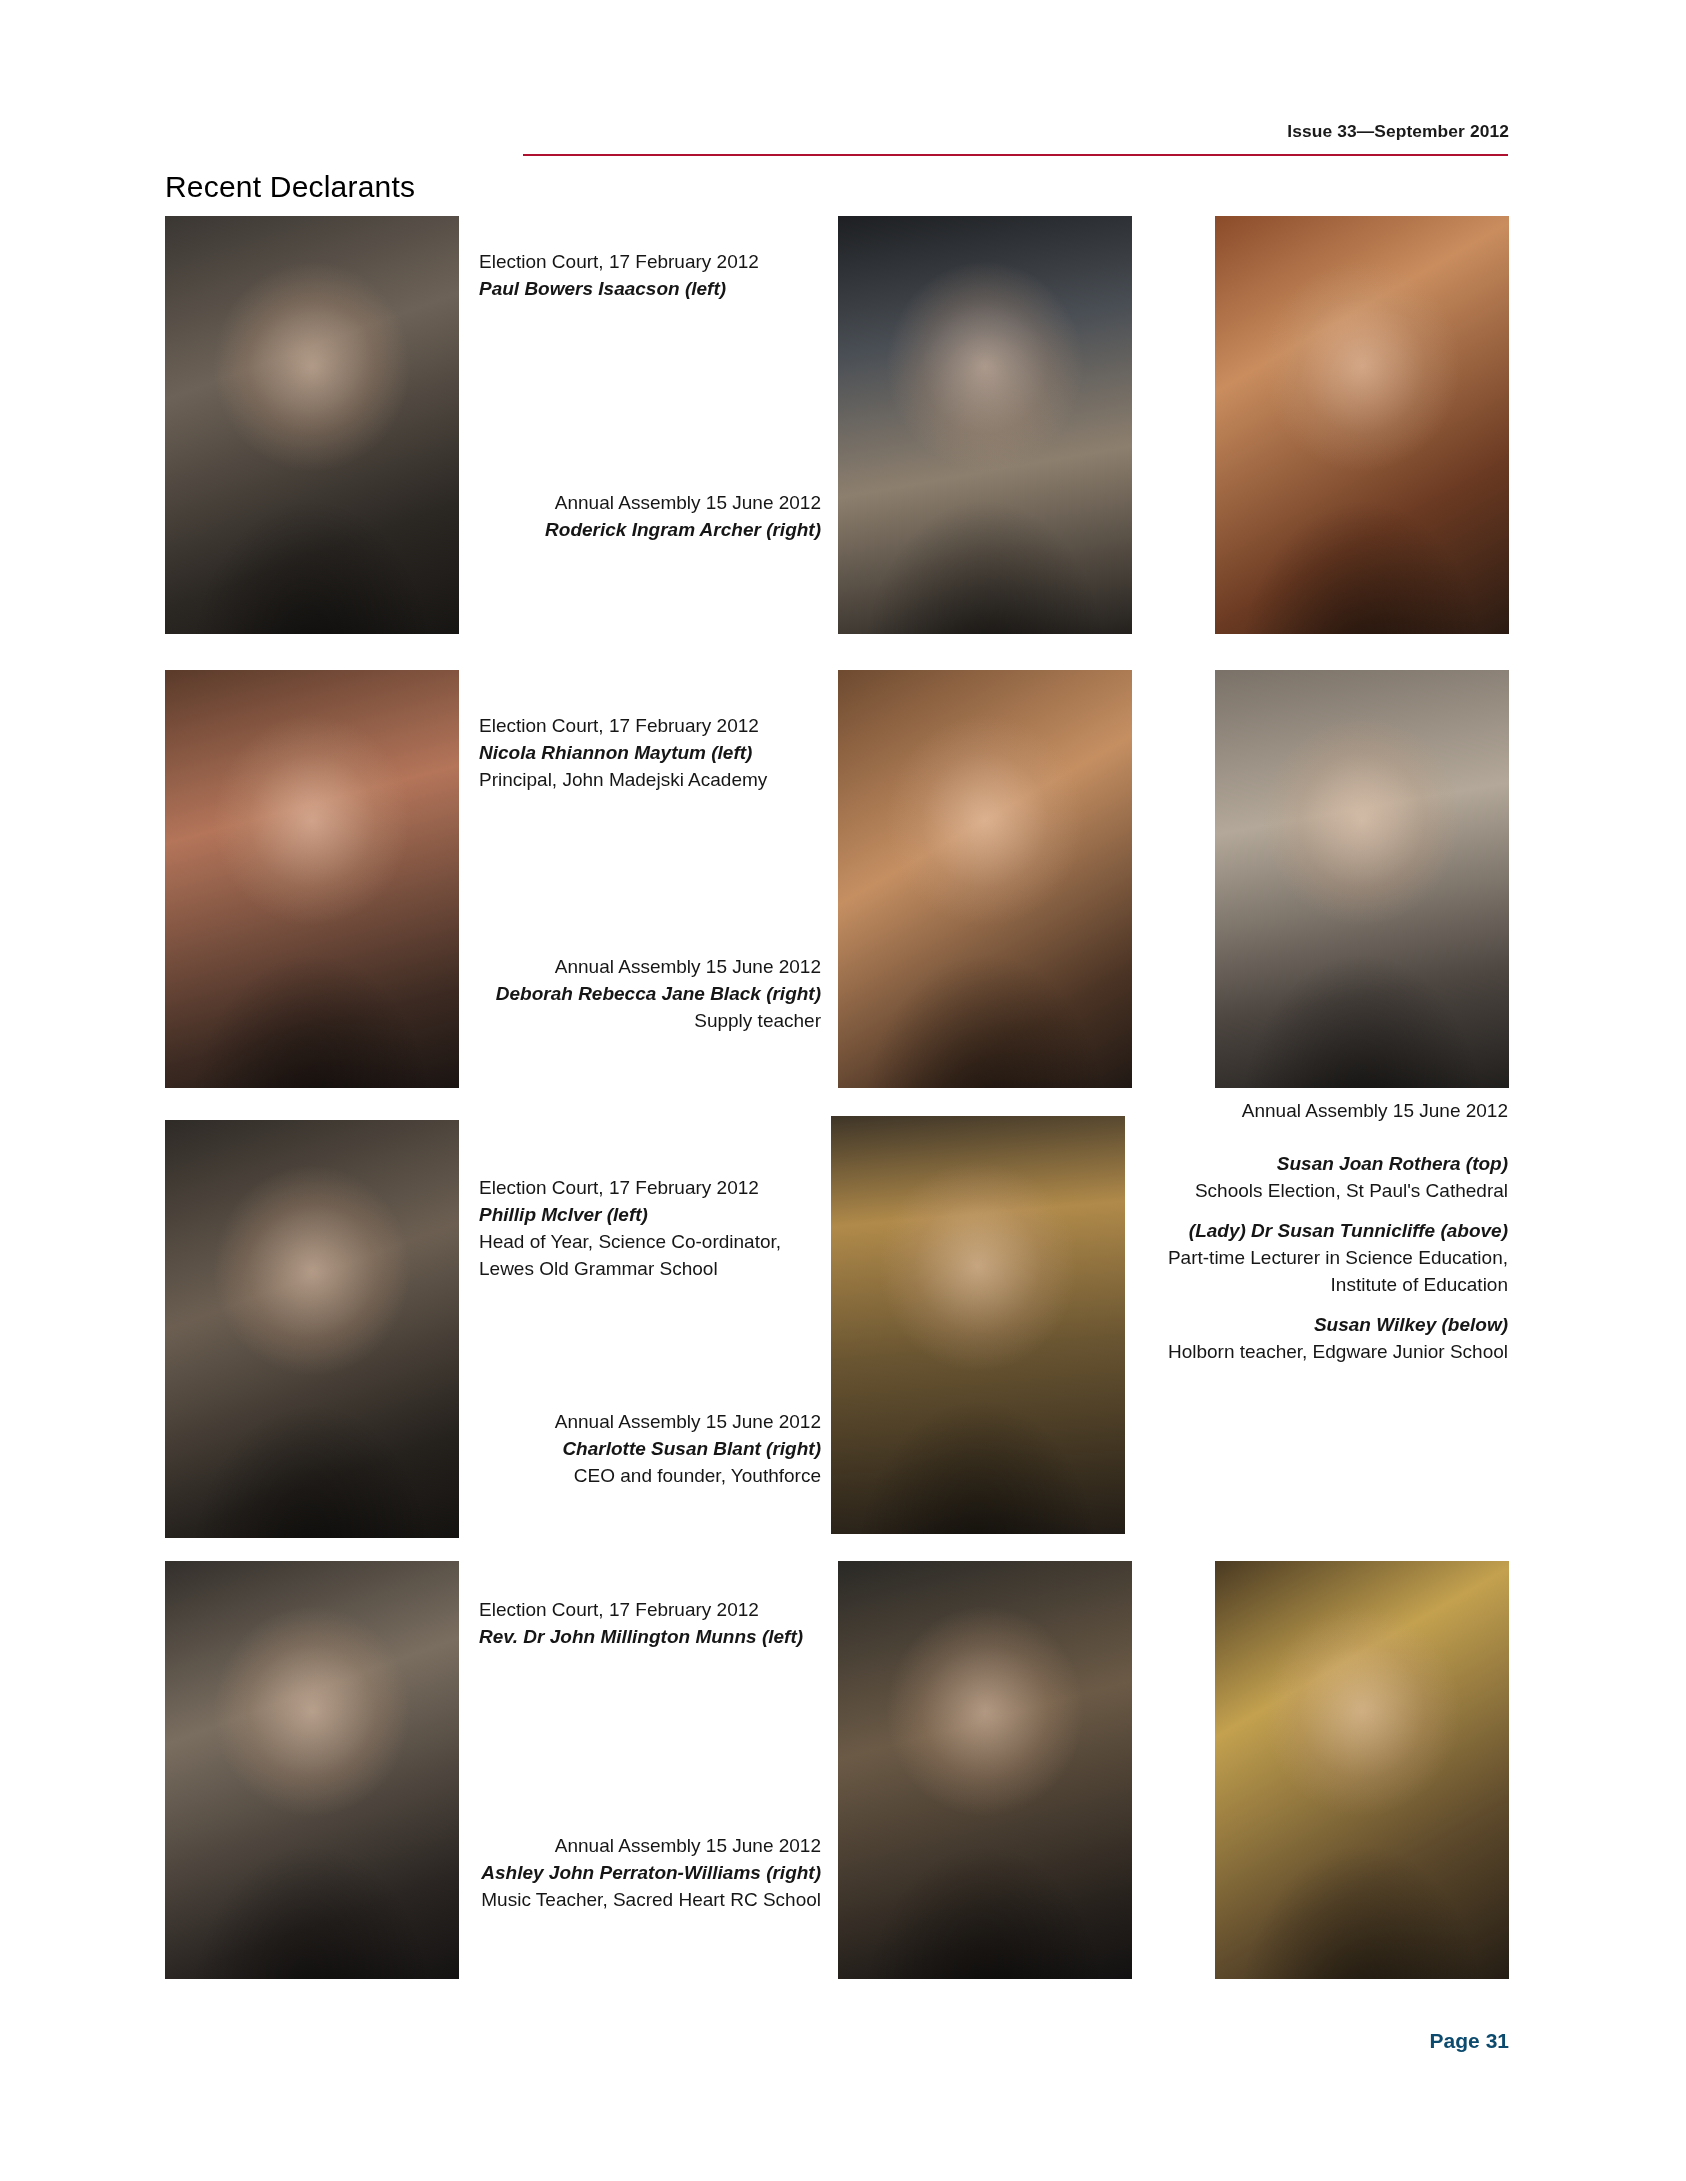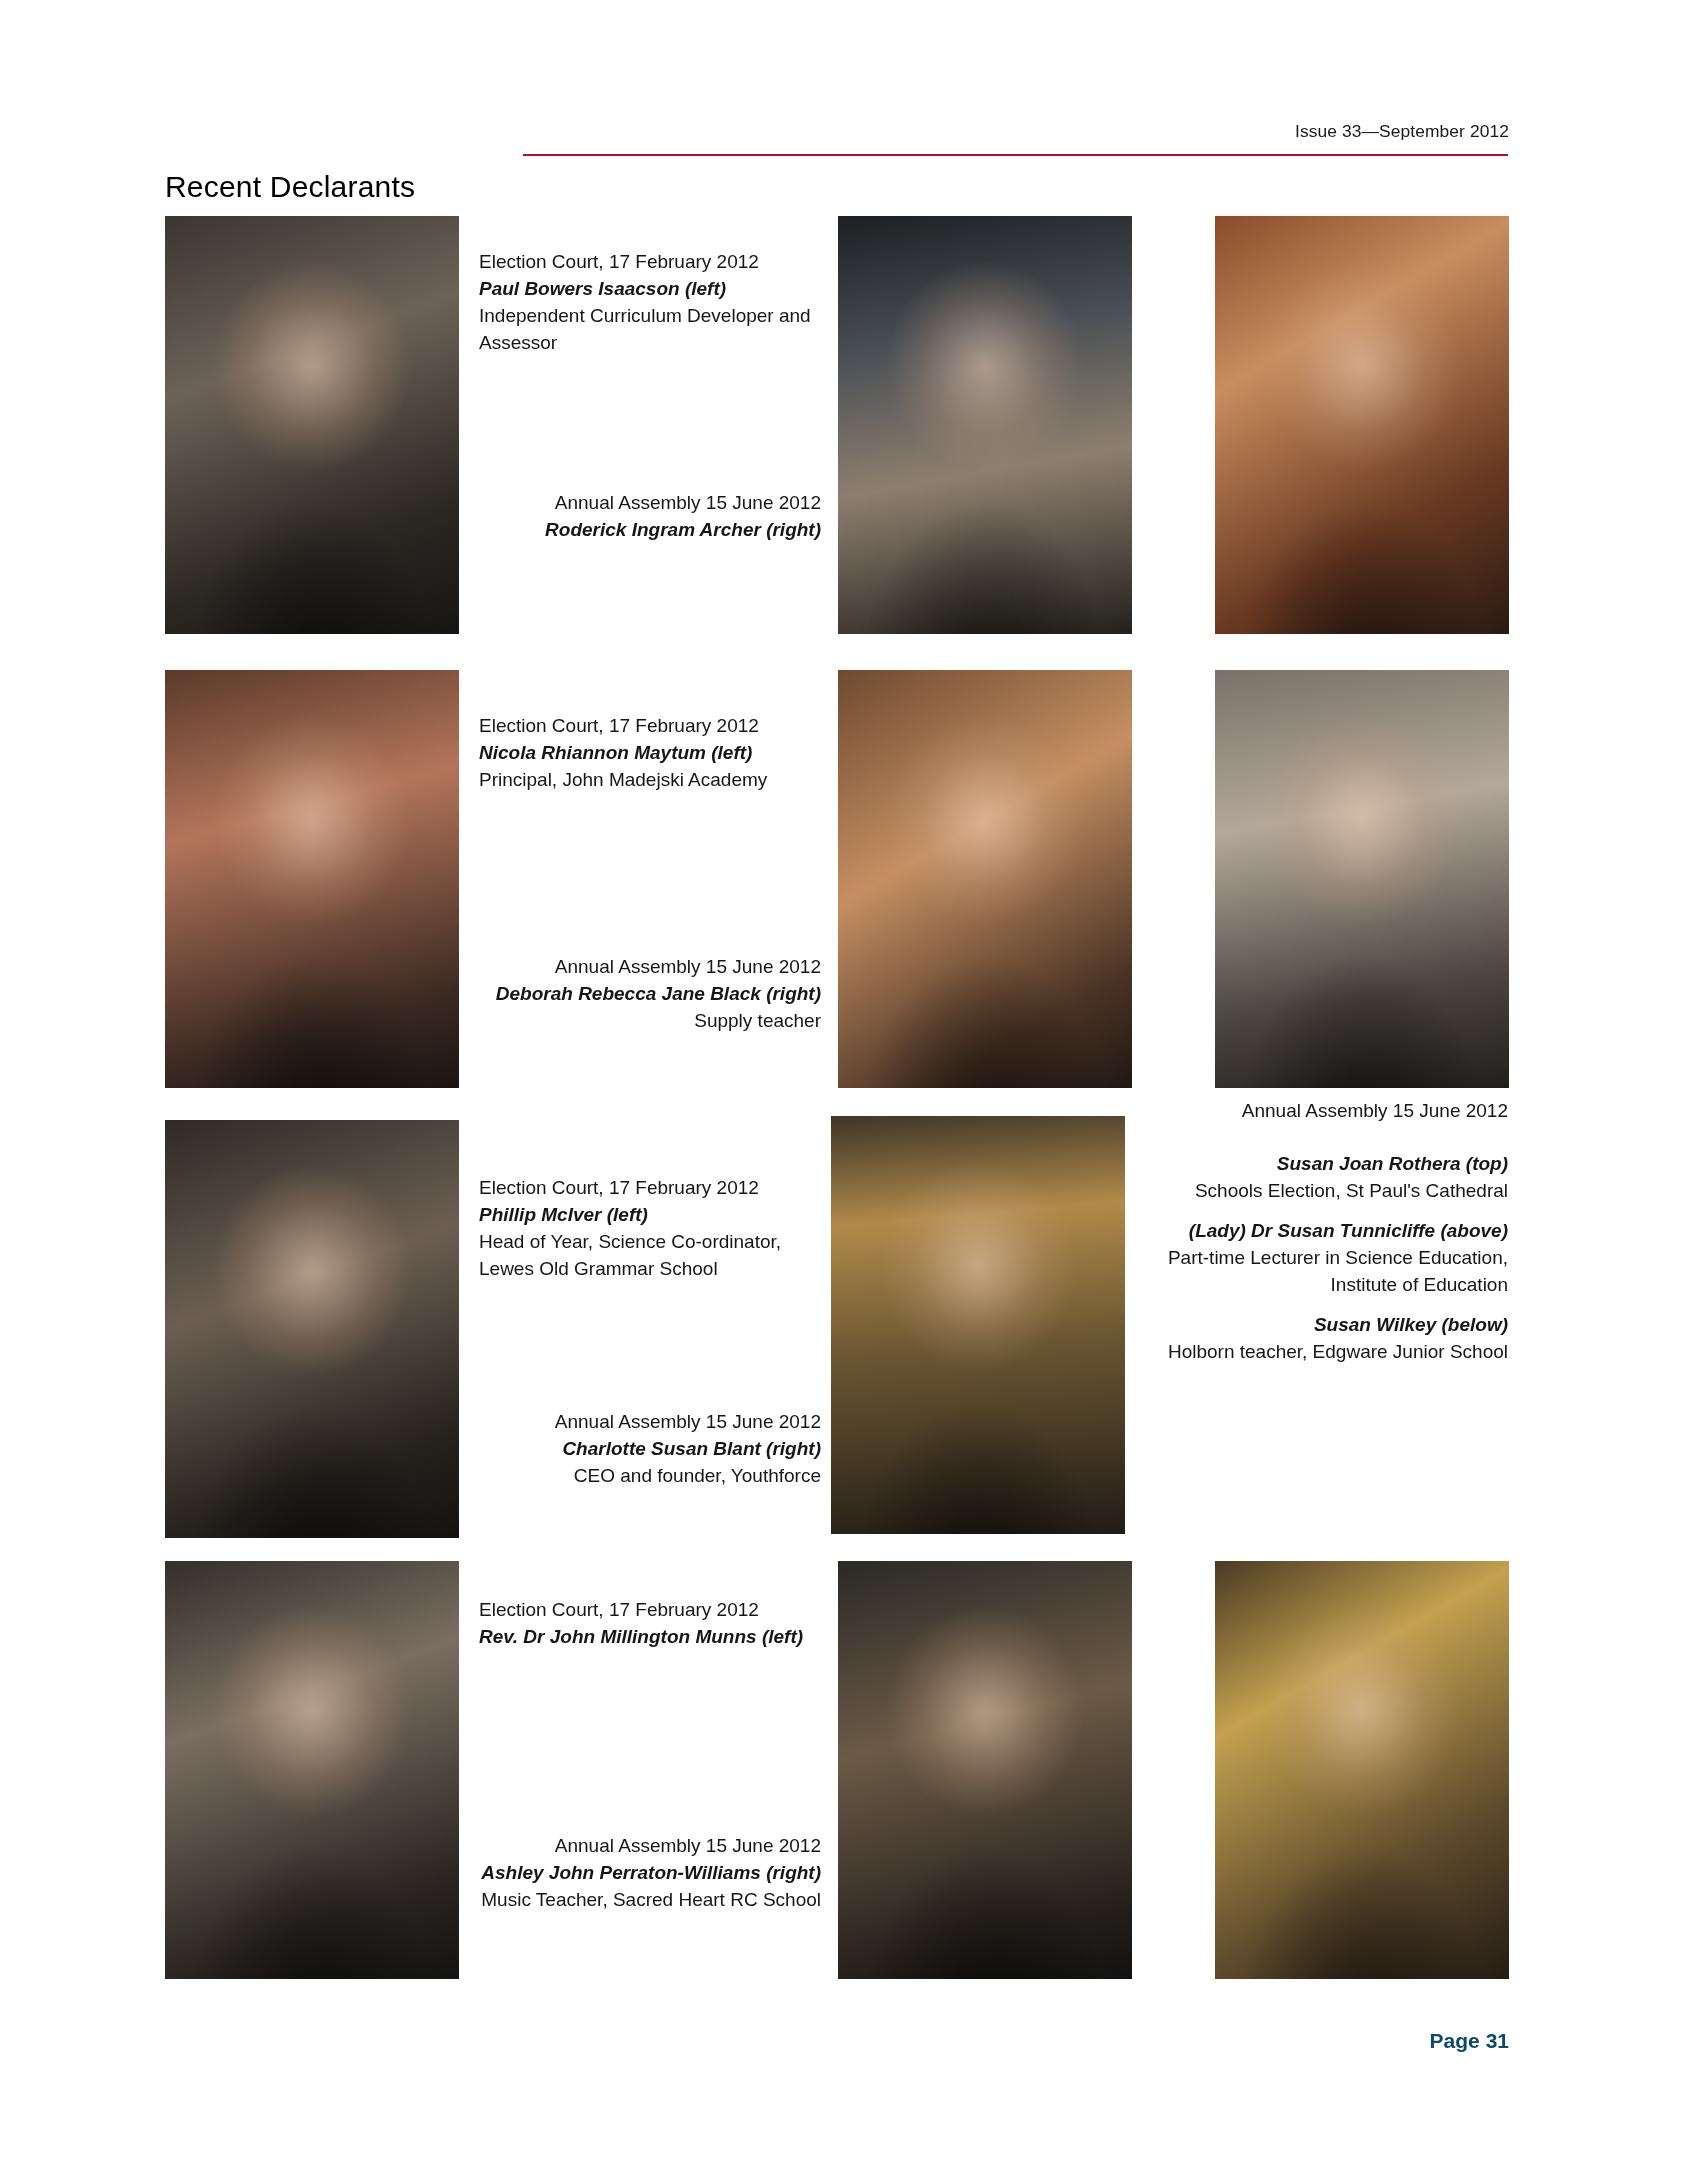--- a/index.html
+++ b/index.html
@@ -30,21 +30,21 @@
     top: 154px;
     width: 985px;
     height: 1.8px;
     background: #b01030;
   }
   .issue-line {
     position: absolute;
     right: 177px;
     top: 121px;
     font-size: 17.4px;
-    font-weight: normal;
+    font-weight: bold;
     color: #1a1a1a;
     letter-spacing: 0.1px;
     white-space: nowrap;
   }
   .page-title {
     position: absolute;
     left: 165px;
     top: 170px;
     font-size: 30px;
     font-weight: normal;
@@ -128,21 +128,20 @@
     <div class="ph-inner"></div>
   </div>
 
   <div class="photo ph-c" style="left:1215px; top:216px; width:294px; height:418px;">
     <div class="ph-inner"></div>
   </div>
 
   <div class="txt align-left" style="left:479px; top:220px; width:342px;">
     <div class="blk date">Election Court, 17 February 2012</div>
     <div class="blk name">Paul Bowers Isaacson (left)</div>
-    <div class="blk role">Independent Curriculum  Developer and Assessor</div>
   </div>
 
   <div class="txt align-right" style="left:479px; top:489px; width:342px;">
     <div class="blk date">Annual Assembly 15 June 2012</div>
     <div class="blk name">Roderick Ingram Archer (right)</div>
   </div>
 
   <div class="photo ph-d" style="left:165px; top:670px; width:294px; height:418px;">
     <div class="ph-inner"></div>
   </div>

